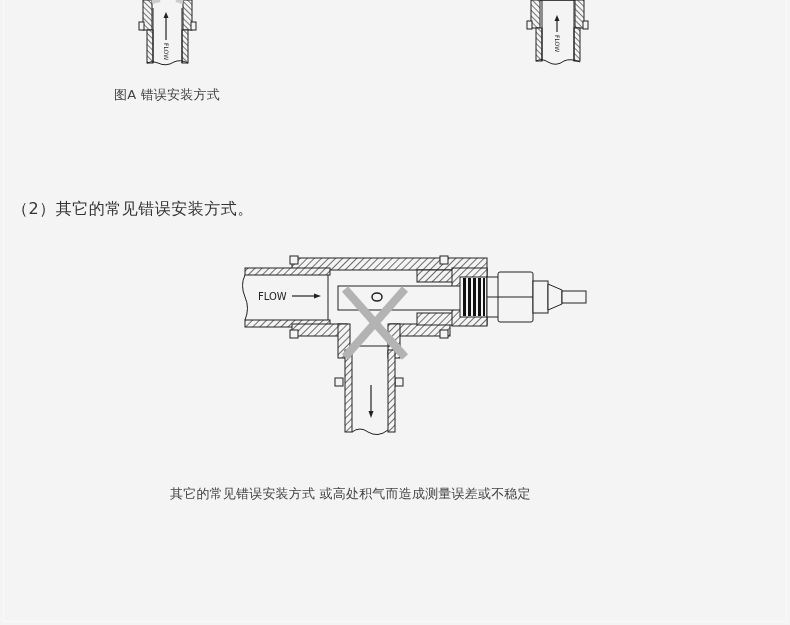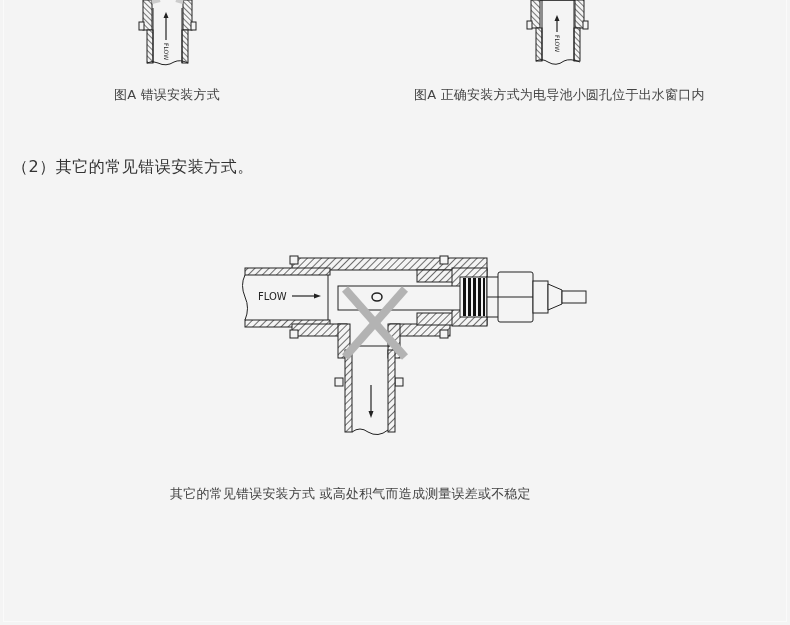--- a/index.html
+++ b/index.html
@@ -3,21 +3,21 @@
 <meta charset="utf-8">
 <style>
   html, body { margin: 0; padding: 0; }
   body {
     width: 790px; height: 625px; background: #f4f4f4; position: relative; overflow: hidden;
     font-family: "DejaVu Sans", "Liberation Sans", sans-serif; color: #333;
   }
   .frame { position: absolute; left: 3px; top: 0; width: 782px; height: 621px; border-left: 1px solid #fafafa; border-right: 1px solid #fafafa; border-bottom: 1px solid #fafafa; }
   .abs { position: absolute; }
   .caption { font-size: 13px; color: #444; white-space: nowrap; letter-spacing: 0.2px; text-align: right; }
-  .heading { font-size: 16px; color: #333; white-space: nowrap; letter-spacing: 0.5px; }
+  .heading { font-size: 16px; color: #333; white-space: nowrap; letter-spacing: 0.5px; margin-top: 42px; }
   svg { position: absolute; overflow: visible; }
 </style>
 </head>
 <body>
 
 <div class="frame"></div>
 
 <svg width="0" height="0" style="position:absolute">
   <defs>
     <pattern id="hatch" patternUnits="userSpaceOnUse" width="5" height="5" patternTransform="rotate(45)">
@@ -63,21 +63,20 @@
     <rect x="193" y="21" width="5" height="8" fill="#f4f4f4" stroke="#222"></rect>
     <rect x="146" y="28" width="6" height="33" fill="url(#hatchv)" stroke="#222"></rect>
     <rect x="184" y="28" width="6" height="33" fill="url(#hatchv)" stroke="#222"></rect>
     <line x1="152" y1="0" x2="152" y2="61" stroke="#222"></line>
     <line x1="184" y1="0" x2="184" y2="61" stroke="#222"></line>
     <path d="M146 61 Q152 58 158 62 Q166 67 174 61 Q180 58 190 62" fill="none" stroke="#222"></path>
     <line x1="167" y1="32" x2="167" y2="17" stroke="#222" stroke-width="1.2"></line>
     <polygon points="167,15 164.5,21 169.5,21" fill="#222"></polygon>
     <text x="0" y="0" font-size="6" fill="#222" font-family="DejaVu Sans, sans-serif" transform="translate(165 35) rotate(90)">FLOW</text>
   </svg>
-  <div class="abs caption" style="left:24px;top:86px;">图A 正确安装方式为电导池小圆孔位于出水窗口内</div>
 </div>
 
 <div class="abs heading" style="left:12px;top:157px;">（2）其它的常见错误安装方式。</div>
 
 <div class="abs" style="left:230px;top:250px;width:370px;height:200px;">
   <svg width="370" height="200" viewBox="0 0 370 200" style="left:0;top:0;">
 
     <rect x="62" y="8" width="195" height="12" fill="url(#hatch)" stroke="#222"></rect>
     <rect x="60" y="6" width="8" height="8" fill="#f4f4f4" stroke="#222"></rect>
     <rect x="210" y="6" width="8" height="8" fill="#f4f4f4" stroke="#222"></rect>

